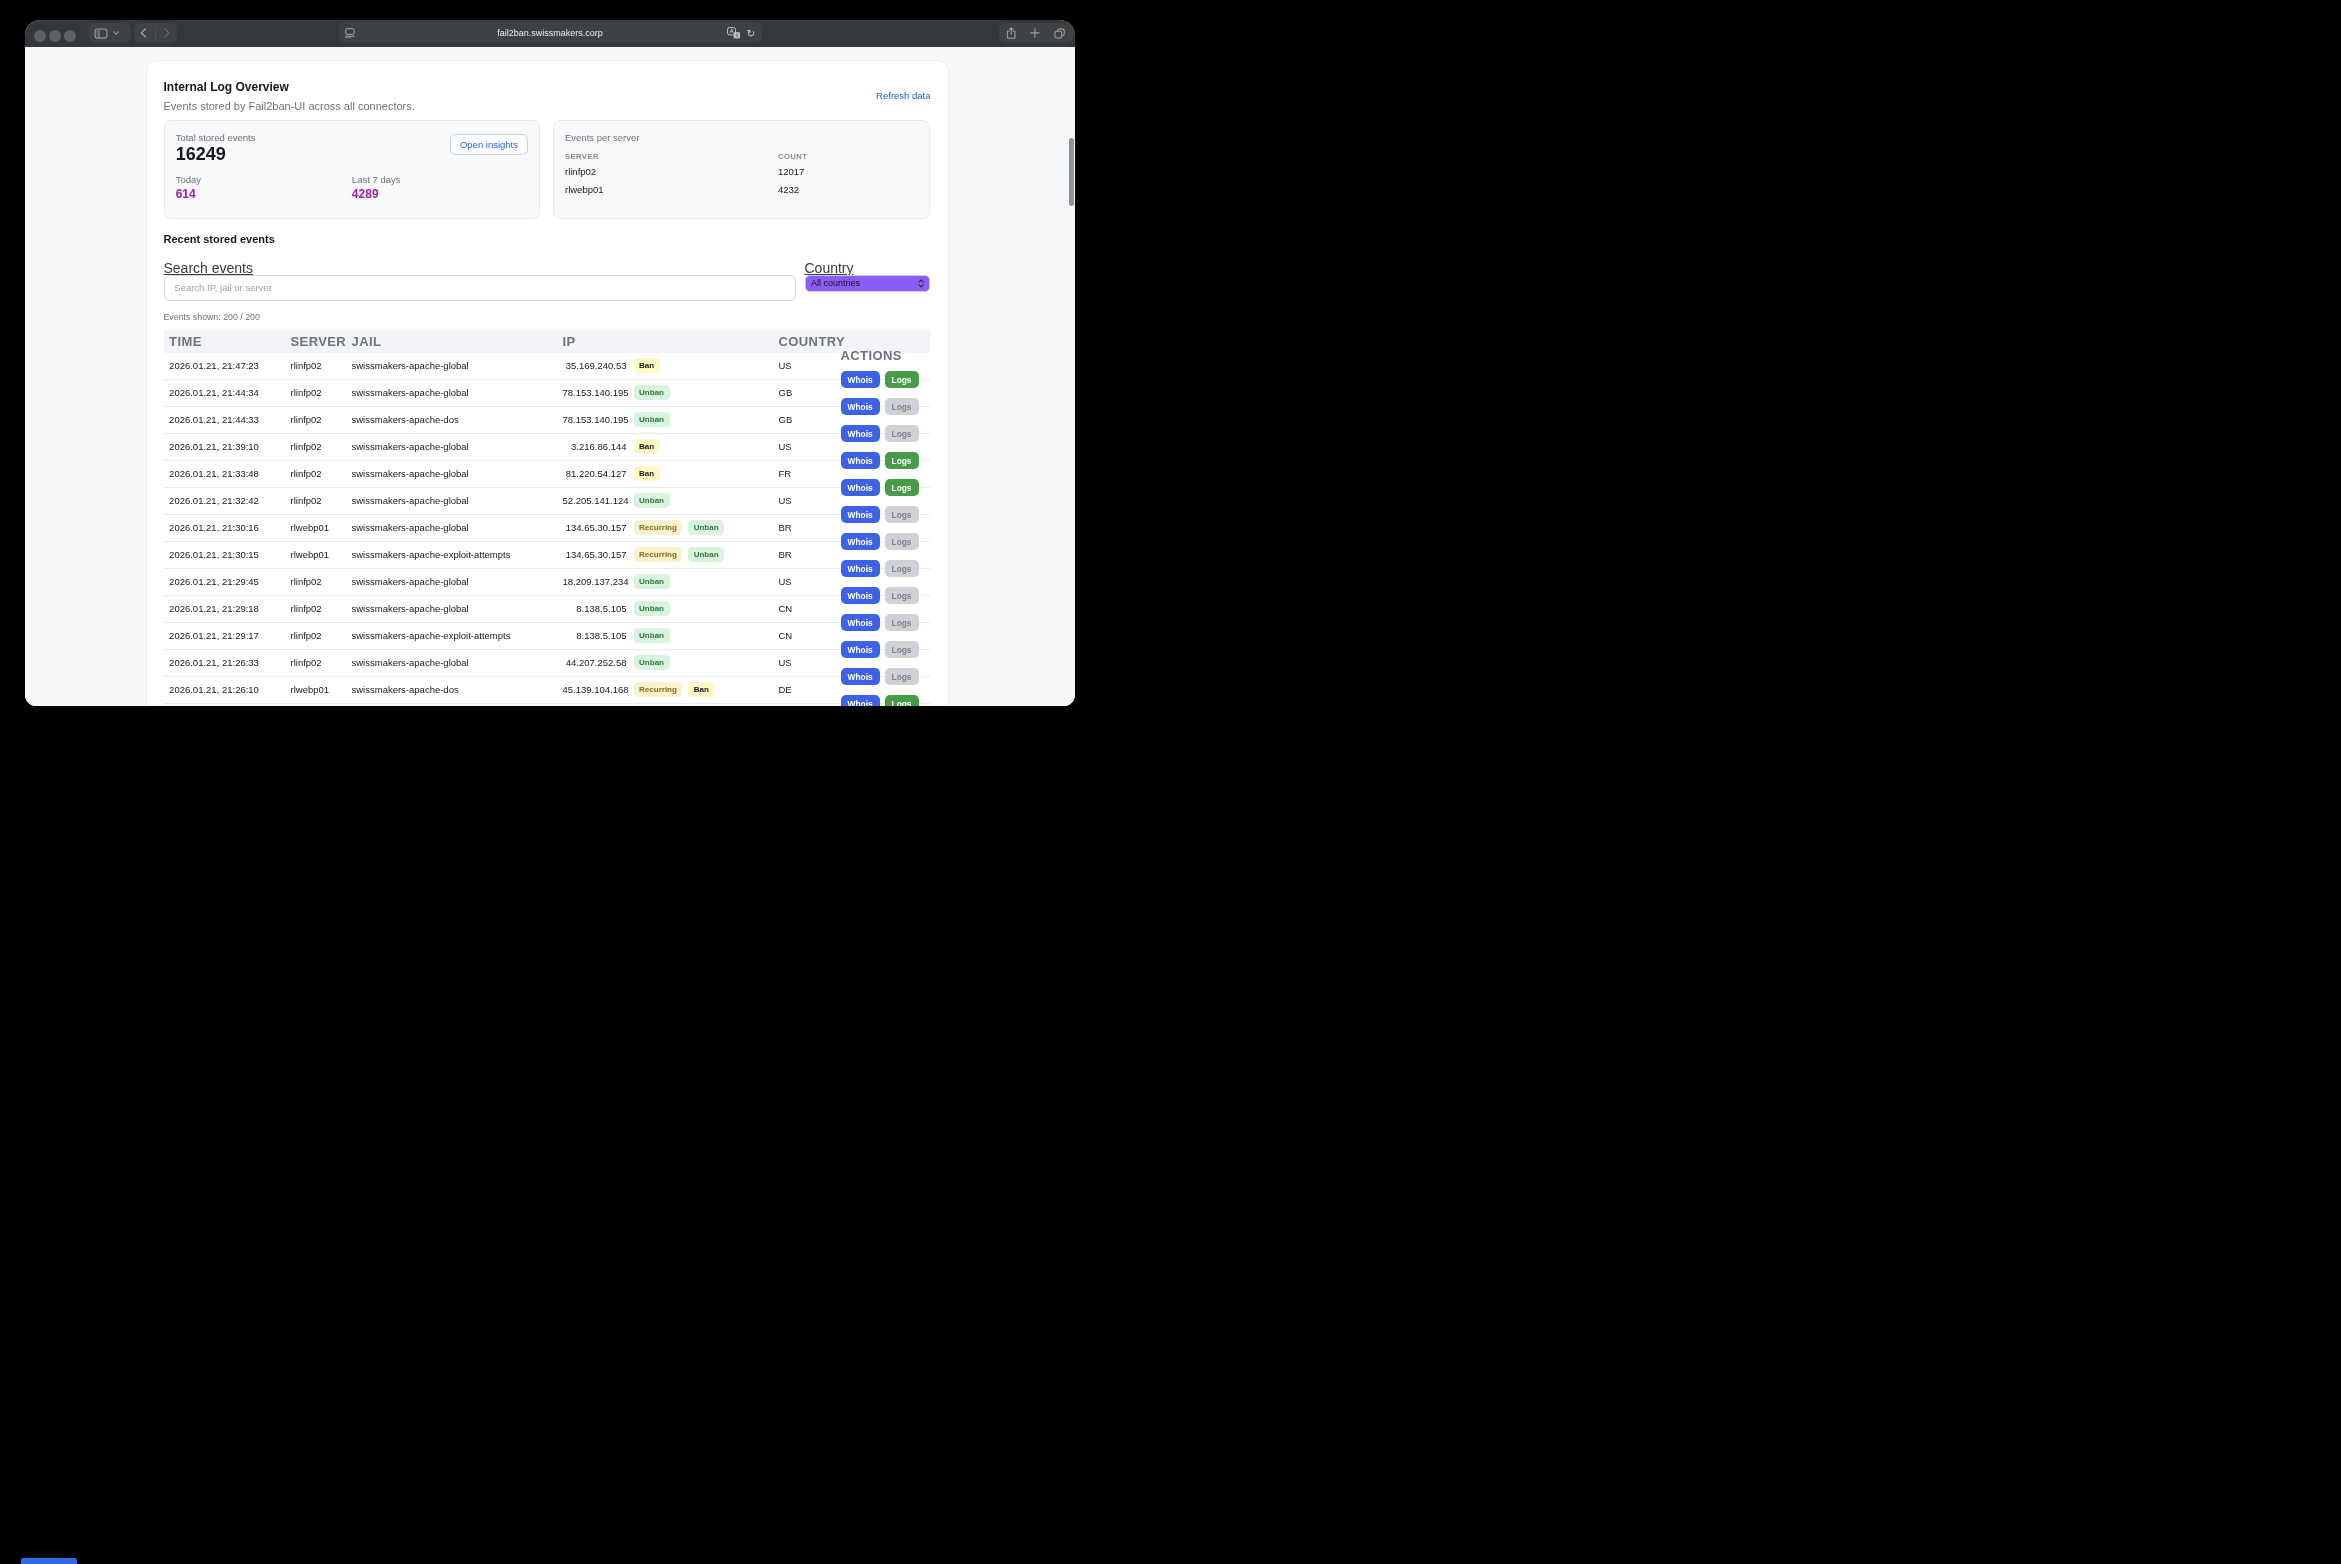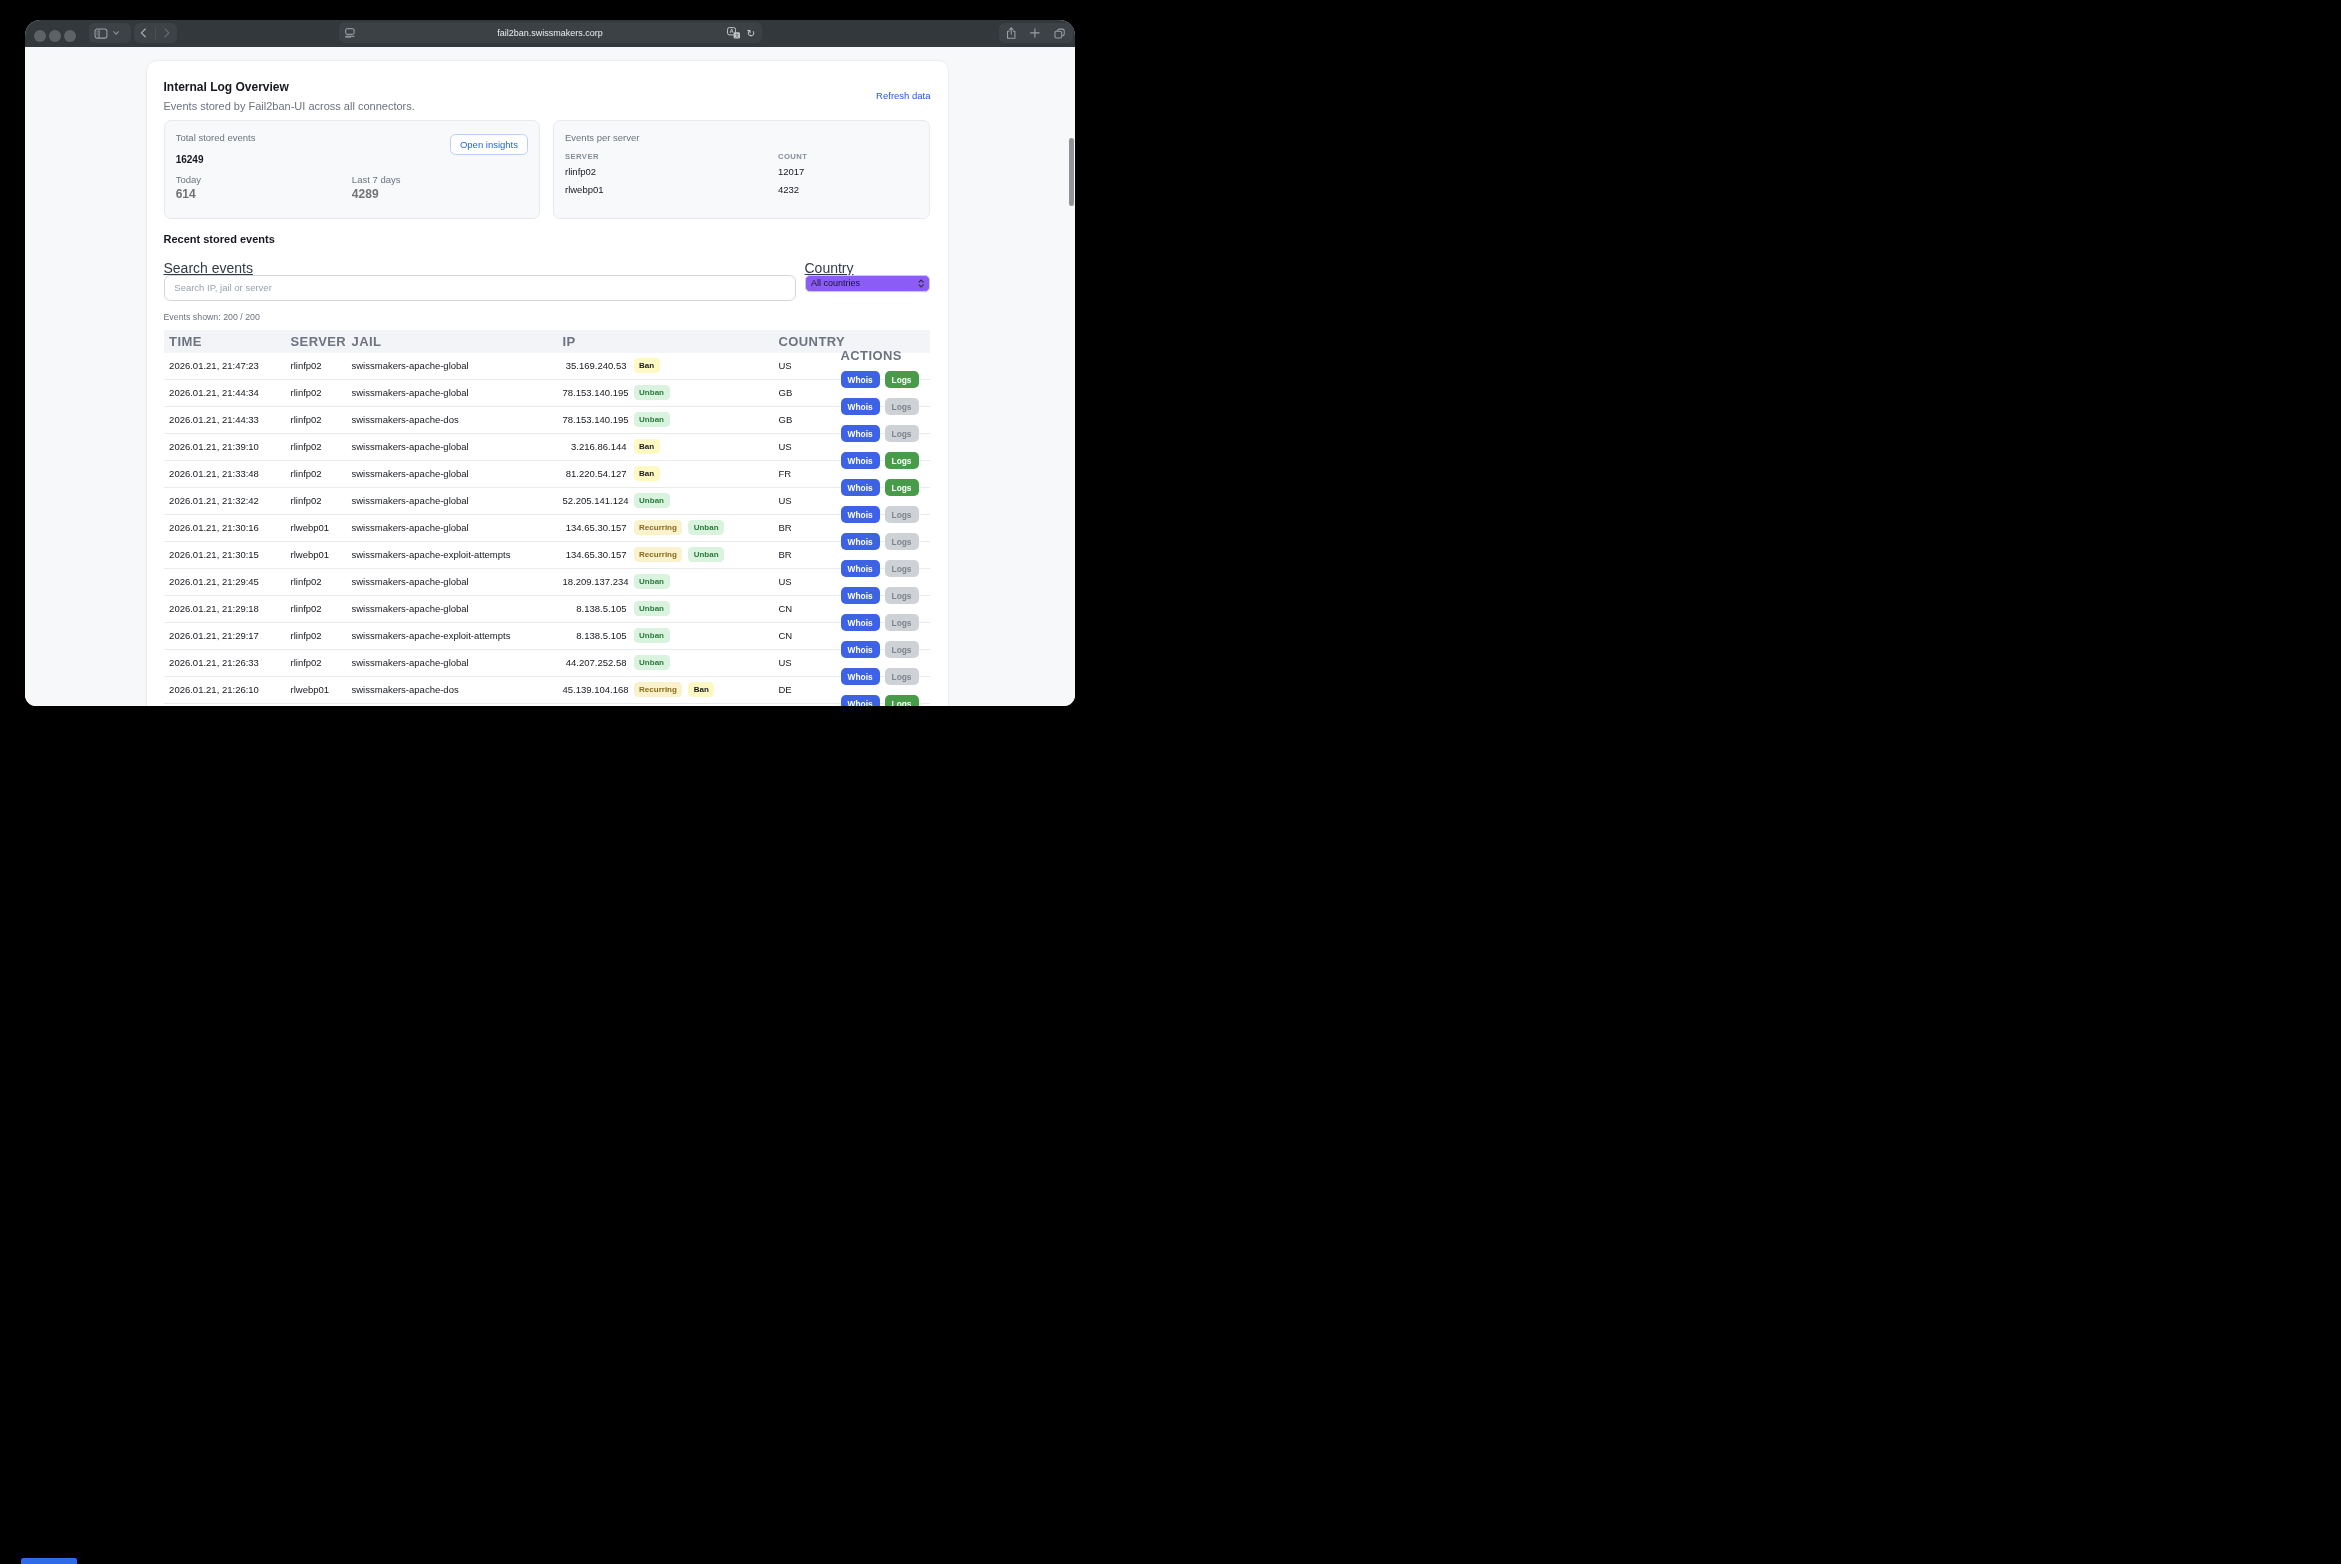--- a/index.html
+++ b/index.html
@@ -31,24 +31,24 @@
   .main-card { position:absolute; left:122px; top:14px; width:801px; height:646px; background:#fff;
                border-radius:9.8px 9.8px 0 0; box-shadow:0 0 0 0.7px rgba(16,24,40,.04),0 0.7px 2.8px rgba(16,24,40,.05); }
   .page-title { position:absolute; left:17px; top:19px; font-size:12px; font-weight:700; color:#15181e; }
   .page-sub { position:absolute; left:17px; top:39px; font-size:11px; color:#6b7280; }
   .refresh-link { position:absolute; right:17px; top:29px; font-size:9.5px; color:#2457e6; cursor:pointer; }
 
   .stats-row { position:absolute; left:17px; top:59px; width:766px; display:flex; gap:12.6px; }
   .stat-card { flex:1; height:99px; background:#f8f9fb; border:0.7px solid #e7e9ee; border-radius:7px;
                position:relative; padding:11.2px; }
   .lbl { font-size:9.5px; color:#6b7280; }
-  .big-val { font-size:10px; font-weight:700; color:#15181e; margin-top:11px; }
+  .big-val { font-size:18px; font-weight:700; color:#15181e; margin-top:1px; }
   .mini-cols { position:absolute; left:11.2px; right:11.2px; top:53px; display:flex; }
   .mini-cols > div { flex:1; }
-  .mid-val { font-size:12px; font-weight:700; color:#737373; margin-top:2.8px; }
+  .mid-val { font-size:12px; font-weight:700; color:#a21caf; margin-top:2.8px; }
   .open-insights { position:absolute; right:11.2px; top:13.3px; background:#fff; border:0.7px solid #b9d0f8;
                    border-radius:5.6px; color:#2563eb; font-size:9.5px; padding:4.2px 9px; cursor:pointer;
                    font-family:inherit; }
   .ps-head { position:absolute; display:flex; left:11.2px; right:11.2px; top:31px; }
   .ps-row1 { position:absolute; display:flex; left:11.2px; right:11.2px; top:45px; }
   .ps-row2 { position:absolute; display:flex; left:11.2px; right:11.2px; top:63px; }
   .ps-col1 { width:213px; } 
   .ps-h { font-size:7.7px; font-weight:700; letter-spacing:0.4px; color:#868e99; }
   .ps-c { font-size:9.5px; color:#15181e; }
 

